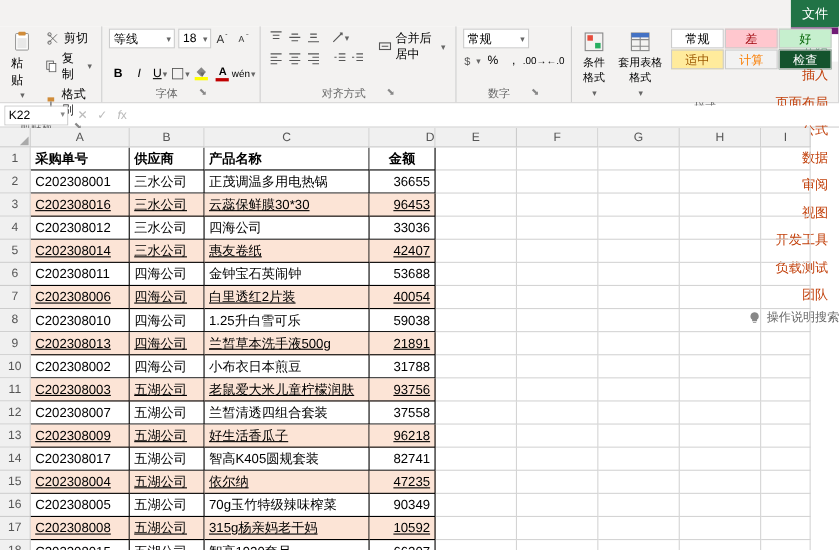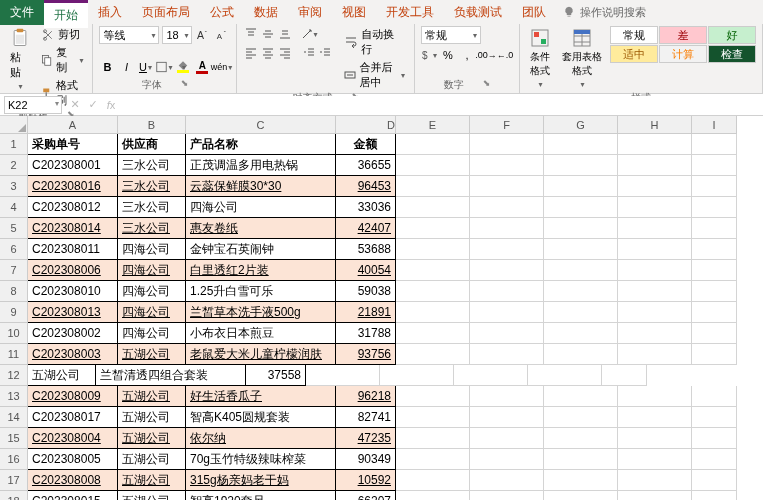--- a/index.html
+++ b/index.html
@@ -1,19 +1,19 @@
 <!DOCTYPE html>
 <html><head>
 <meta charset="utf-8">
 <style>
 * { margin: 0; padding: 0; box-sizing: border-box; }
 body { font-family: "Microsoft YaHei", sans-serif; font-size: 12px; background: #fff; width: 763px; height: 500px; overflow: hidden; }
 
 
-.tabs { display: flex; background: #f3f2f1; height: 24px; align-items: center; }
+.tabs { display: flex; background: #f3f2f1; height: 24px; align-items: flex-end; flex-direction: column; }
 .tab { padding: 4px 10px; font-size: 12px; color: #c2410c; cursor: pointer; display: flex; align-items: center; }
 .tab.file { background: #217346; color: #fff; }
 .tab.active { background: #fff; color: #217346; border-top: 6px solid #701a75; }
 .search-hint { margin-left: 6px; display: flex; align-items: center; color: #666; font-size: 11px; gap: 4px; }
 
 
 .ribbon { display: flex; background: #f3f2f1; border-bottom: 1px solid #d0d0d0; height: 70px; }
 .group { border-right: 1px solid #d0d0d0; padding: 2px 6px 0 6px; display: flex; flex-direction: column; justify-content: space-between; }
 .group-label { text-align: center; font-size: 10px; color: #666; padding-bottom: 1px; display: flex; justify-content: center; gap: 19px; }
 .group-body { display: flex; gap: 4px; align-items: flex-start; flex: 1; }
@@ -261,28 +261,20 @@
               <svg width="12" height="12">
                 <path stroke="#555" d="M5 2h6M5 5h6M5 8h6M1 5l2 0"></path>
               </svg>
             </div>
         </div>
       </div>
       <div class="btn-stack" style="margin-left:4px">
         <div class="btn-sm">
           <span class="icon">
               <svg width="12" height="12">
-                <path stroke="#555" fill="none" d="M1 2h10M1 6h8a2 2 0 010 4h-2m0 0l2-2m-2 2l2 2"></path>
-              </svg>
-            </span>
-          <span>自动换行</span>
-        </div>
-        <div class="btn-sm">
-          <span class="icon">
-              <svg width="12" height="12">
                 <rect x="1" y="3" width="10" height="6" fill="none" stroke="#555"></rect>
                 <path stroke="#555" d="M3 6h6"></path>
               </svg>
             </span>
           <span>合并后居中</span>
             <span class="dd">▾</span>
         </div>
       </div>
     </div>
     <div class="group-label">
@@ -510,20 +502,21 @@
         <div class="cell data-border c-C stripe">老鼠爱大米儿童柠檬润肤</div>
         <div class="cell data-border c-D stripe">93756</div>
         <div class="cell c-E"></div>
         <div class="cell c-F"></div>
         <div class="cell c-G"></div>
         <div class="cell c-H"></div>
         <div class="cell c-I"></div>
       </div>
       <div class="row">
         <div class="rh">12</div>
+        <div class="cell data-border c-A">C202308007</div>
         <div class="cell data-border c-B">五湖公司</div>
         <div class="cell data-border c-C">兰皙清透四组合套装</div>
         <div class="cell data-border c-D">37558</div>
         <div class="cell c-E"></div>
         <div class="cell c-F"></div>
         <div class="cell c-G"></div>
         <div class="cell c-H"></div>
         <div class="cell c-I"></div>
       </div>
       <div class="row">

